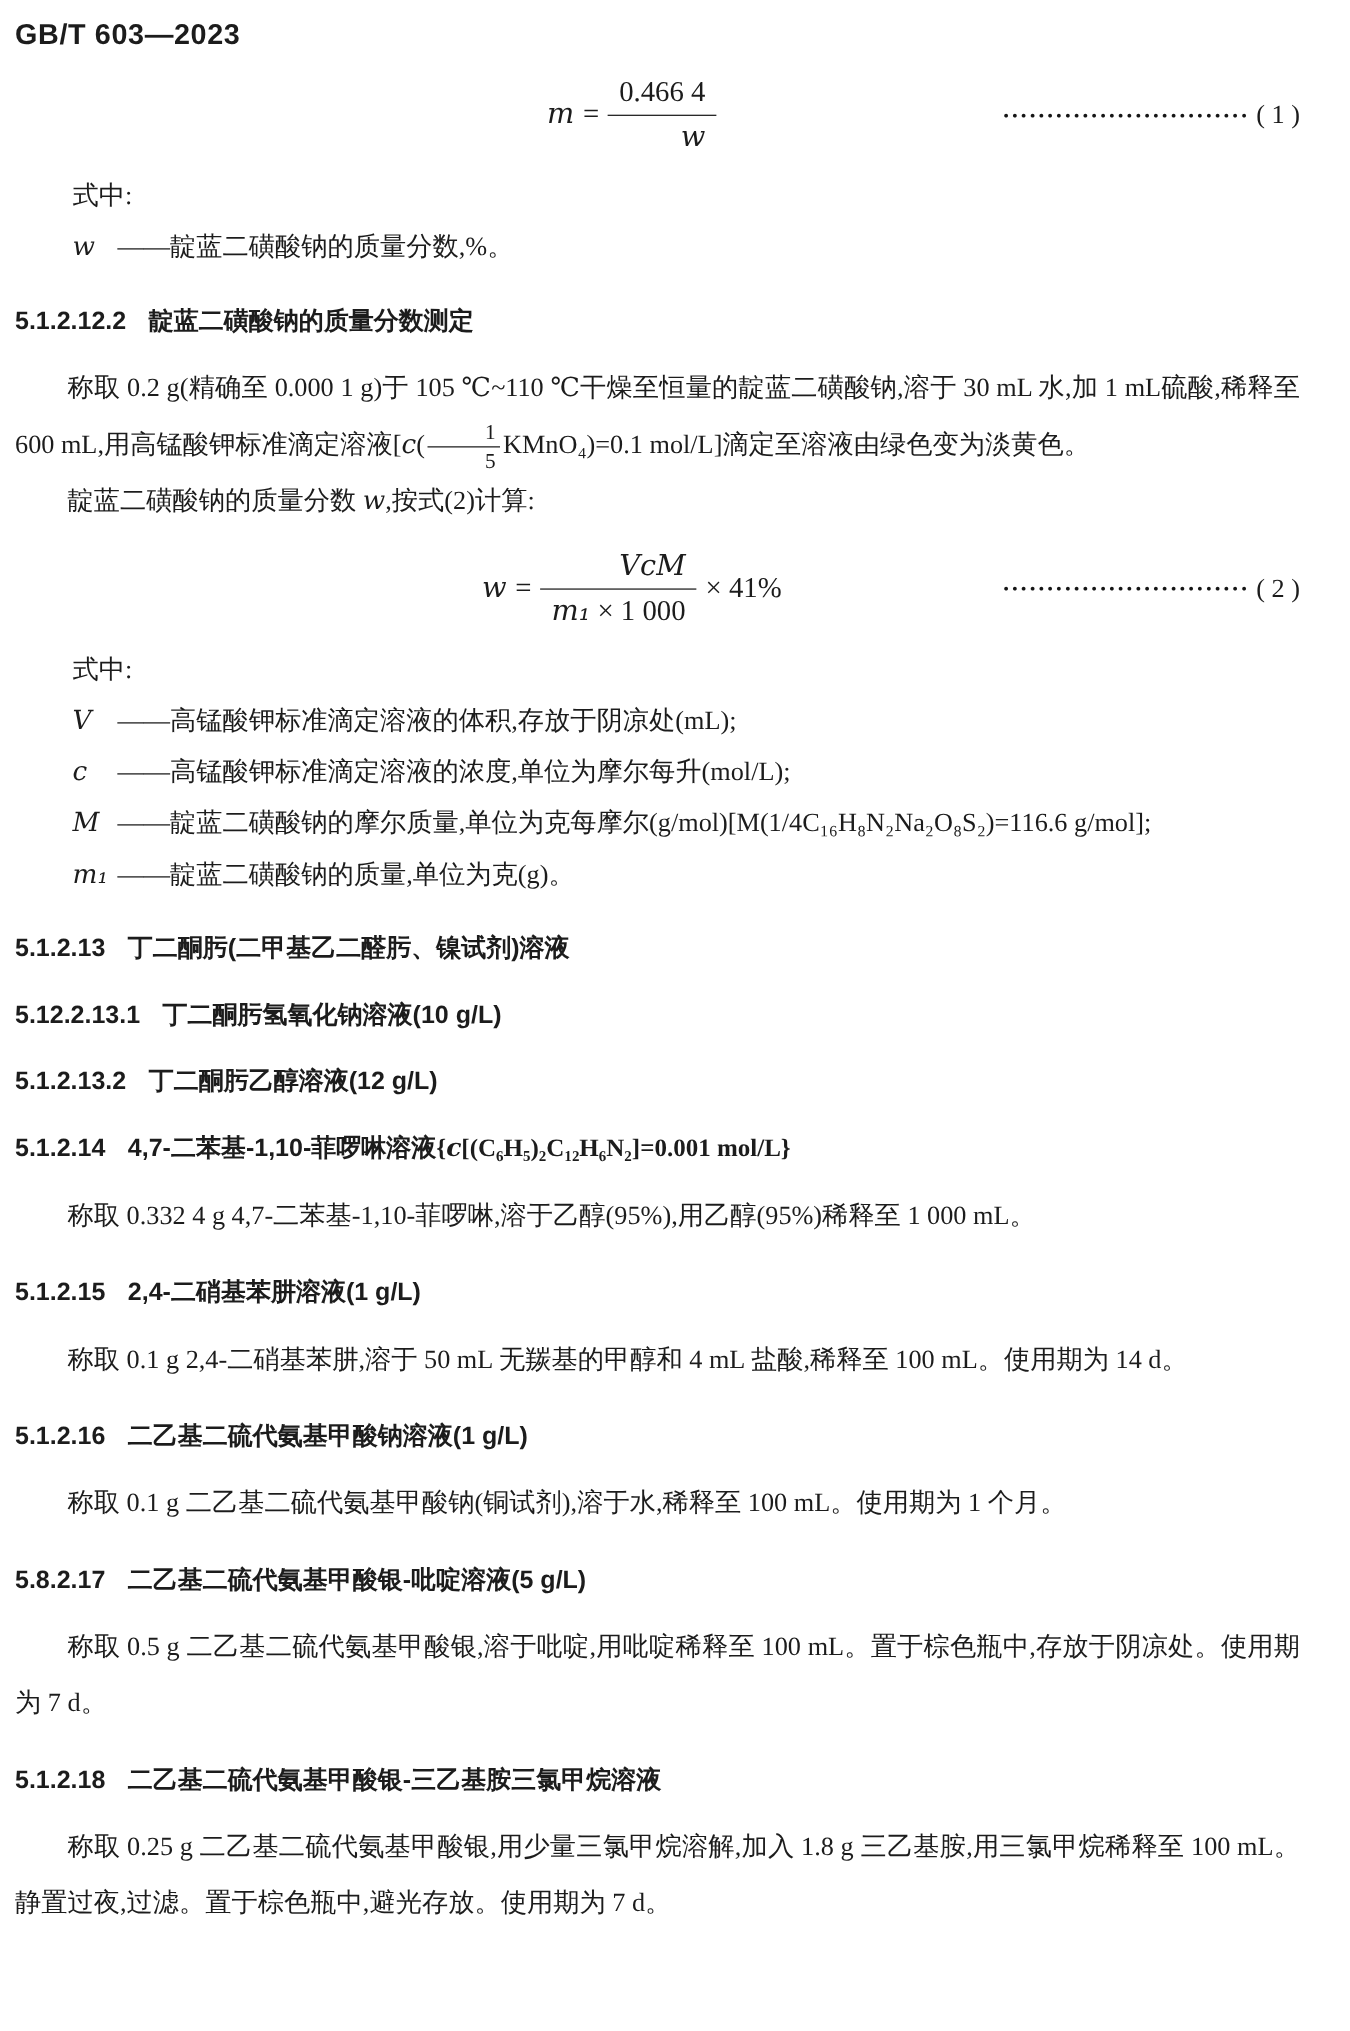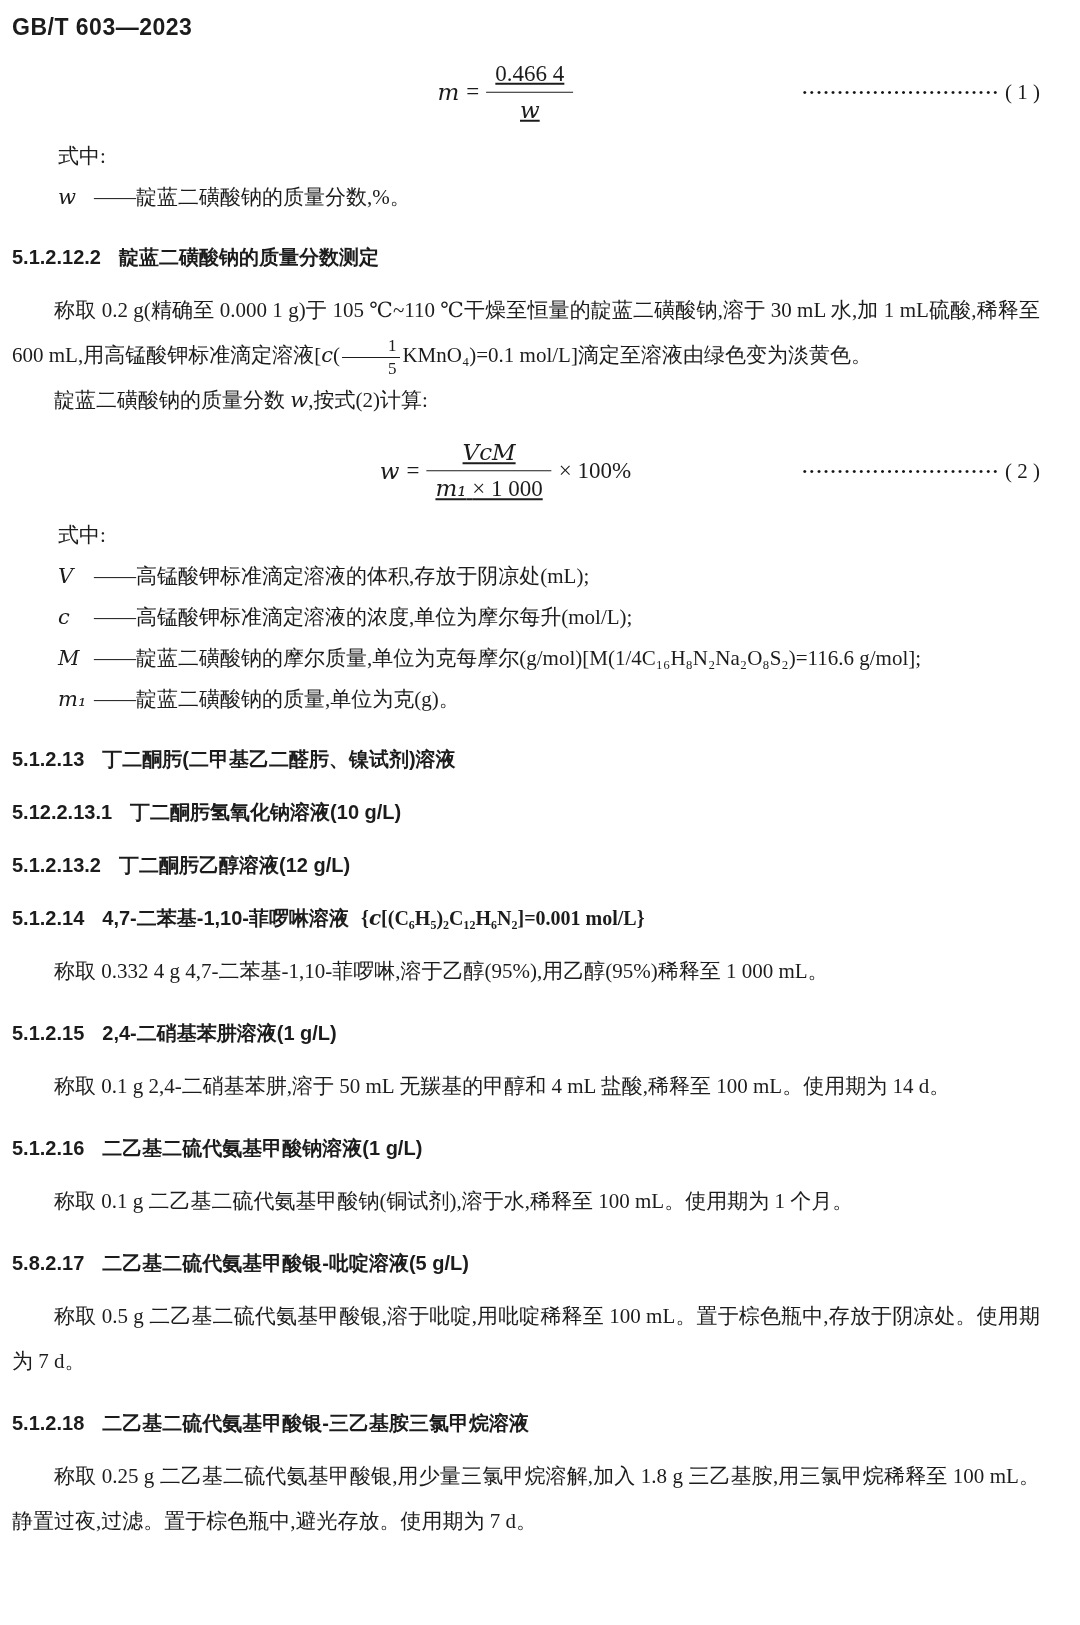--- a/index.html
+++ b/index.html
@@ -20,37 +20,37 @@
     position:absolute;left:48%;top:50%;transform:translate(-50%,-50%);
     font-size:23px;white-space:nowrap;display:flex;align-items:center;gap:7px;
   }
   .eq-right{
     position:absolute;right:0;top:50%;transform:translateY(-50%);
     display:flex;align-items:center;gap:5px;
   }
   .leader{font-size:13px;letter-spacing:2.5px;color:#151515;line-height:13px;}
   .eq-label{font-size:21px;white-space:pre;}
   .var{font-family:"DejaVu Serif",serif;font-style:italic;}
-  .frac{display:inline-block;vertical-align:middle;text-align:center;line-height:1.25;text-decoration:underline;}
+  .frac{display:inline-block;vertical-align:middle;text-align:right;line-height:1.25;}
   .frac-num{display:block;padding:0 9px 3px;border-bottom:1.6px solid #1c1c1c;}
   .frac-den{display:block;padding:3px 9px 0;}
   .ifrac{display:inline-block;vertical-align:middle;text-align:center;font-size:17px;line-height:1.15;margin:0 2px;}
   .ifrac .frac-num{padding:0 4px 1px;border-bottom:1.3px solid #1c1c1c;}
   .ifrac .frac-den{padding:1px 4px 0;}
   
   .where-label{padding-left:46px;line-height:41px;}
   .def-line{padding-left:46px;line-height:41px;}
   .def-sym{display:inline-block;min-width:36px;}
   
   .heading{
     font-family:"Liberation Sans","DejaVu Sans",sans-serif;
     font-weight:bold;font-size:20px;line-height:28px;margin:25px 0 17px;
   }
   .h-num{margin-right:18px;}
-  .h-formula{font-family:"Liberation Serif","DejaVu Serif",serif;font-weight:bold;margin-left:12px;}
+  .h-formula{font-family:"Liberation Serif","DejaVu Serif",serif;font-weight:bold;}
   .para{margin:0;line-height:45px;text-align:justify;text-indent:2em;}
 </style>
 </head>
 <body>
 
 <div class="page">
 
   <div class="doc-header">GB/T 603—2023</div>
 
   <div class="formula-row">
@@ -84,21 +84,21 @@
   </p>
 
   <div class="formula-row">
     <div class="formula-box">
       <span class="var">w</span>
       <span>=</span>
       <span class="frac">
         <span class="frac-num var">VcM</span>
         <span class="frac-den"><span class="var">m₁</span> <span>× 1 000</span></span>
       </span>
-      <span>× 100%</span>
+      <span>× 41%</span>
     </div>
     <div class="eq-right">
       <span class="leader">••••••••••••••••••••••••••••</span>
       <span class="eq-label">( 2 )</span>
     </div>
   </div>
 
   <div class="where-label">式中:</div>
   <div class="def-line">
     <span class="def-sym var">V</span><span>——</span><span>高锰酸钾标准滴定溶液的体积,存放于阴凉处(mL);</span>

